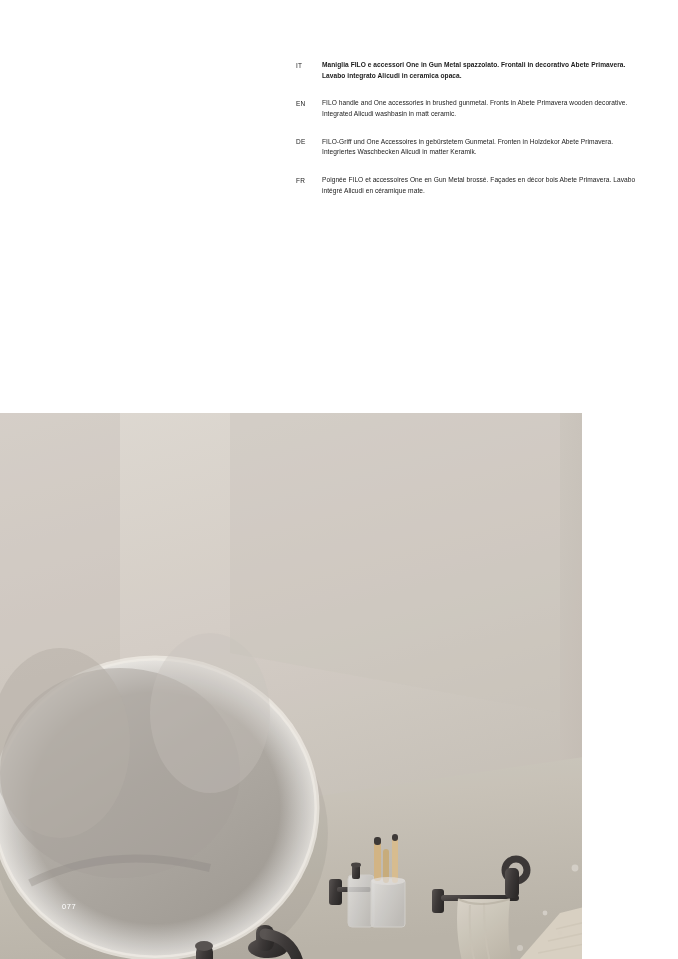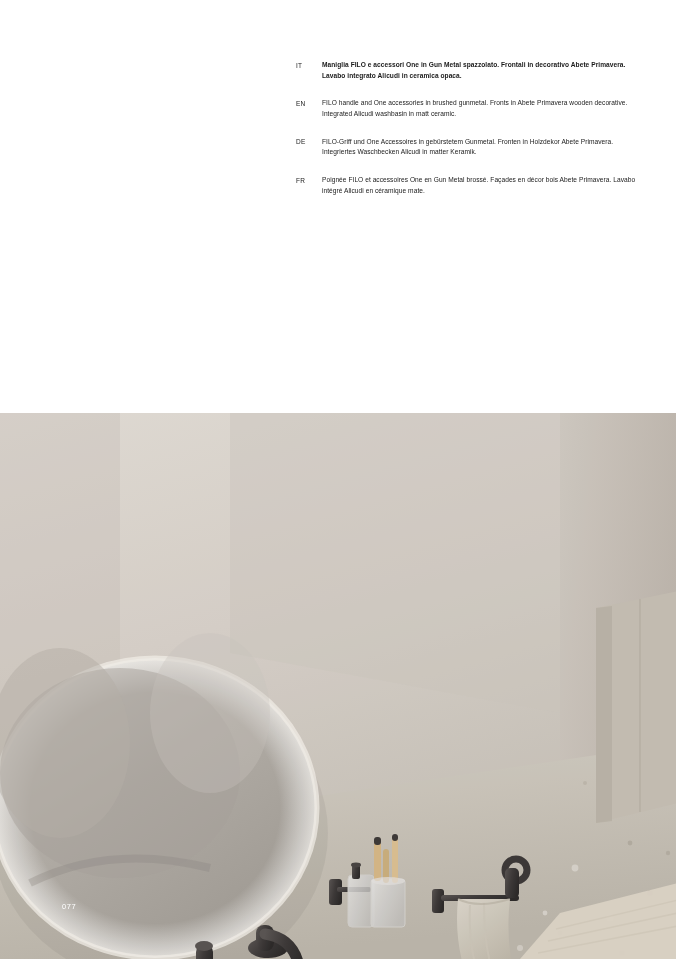--- a/index.html
+++ b/index.html
@@ -45,21 +45,21 @@
   }
   .caption-row.primary .caption-text {
     font-weight: bold;
   }
 
   
   .photo {
     position: absolute;
     left: 0;
     top: 413px;
-    width: 676px;
+    width: 582px;
     height: 546px;
     overflow: hidden;
     background: #cfc8bf;
   }
   .photo svg {
     display: block;
     width: 678px;
     height: 546px;
   }
 

